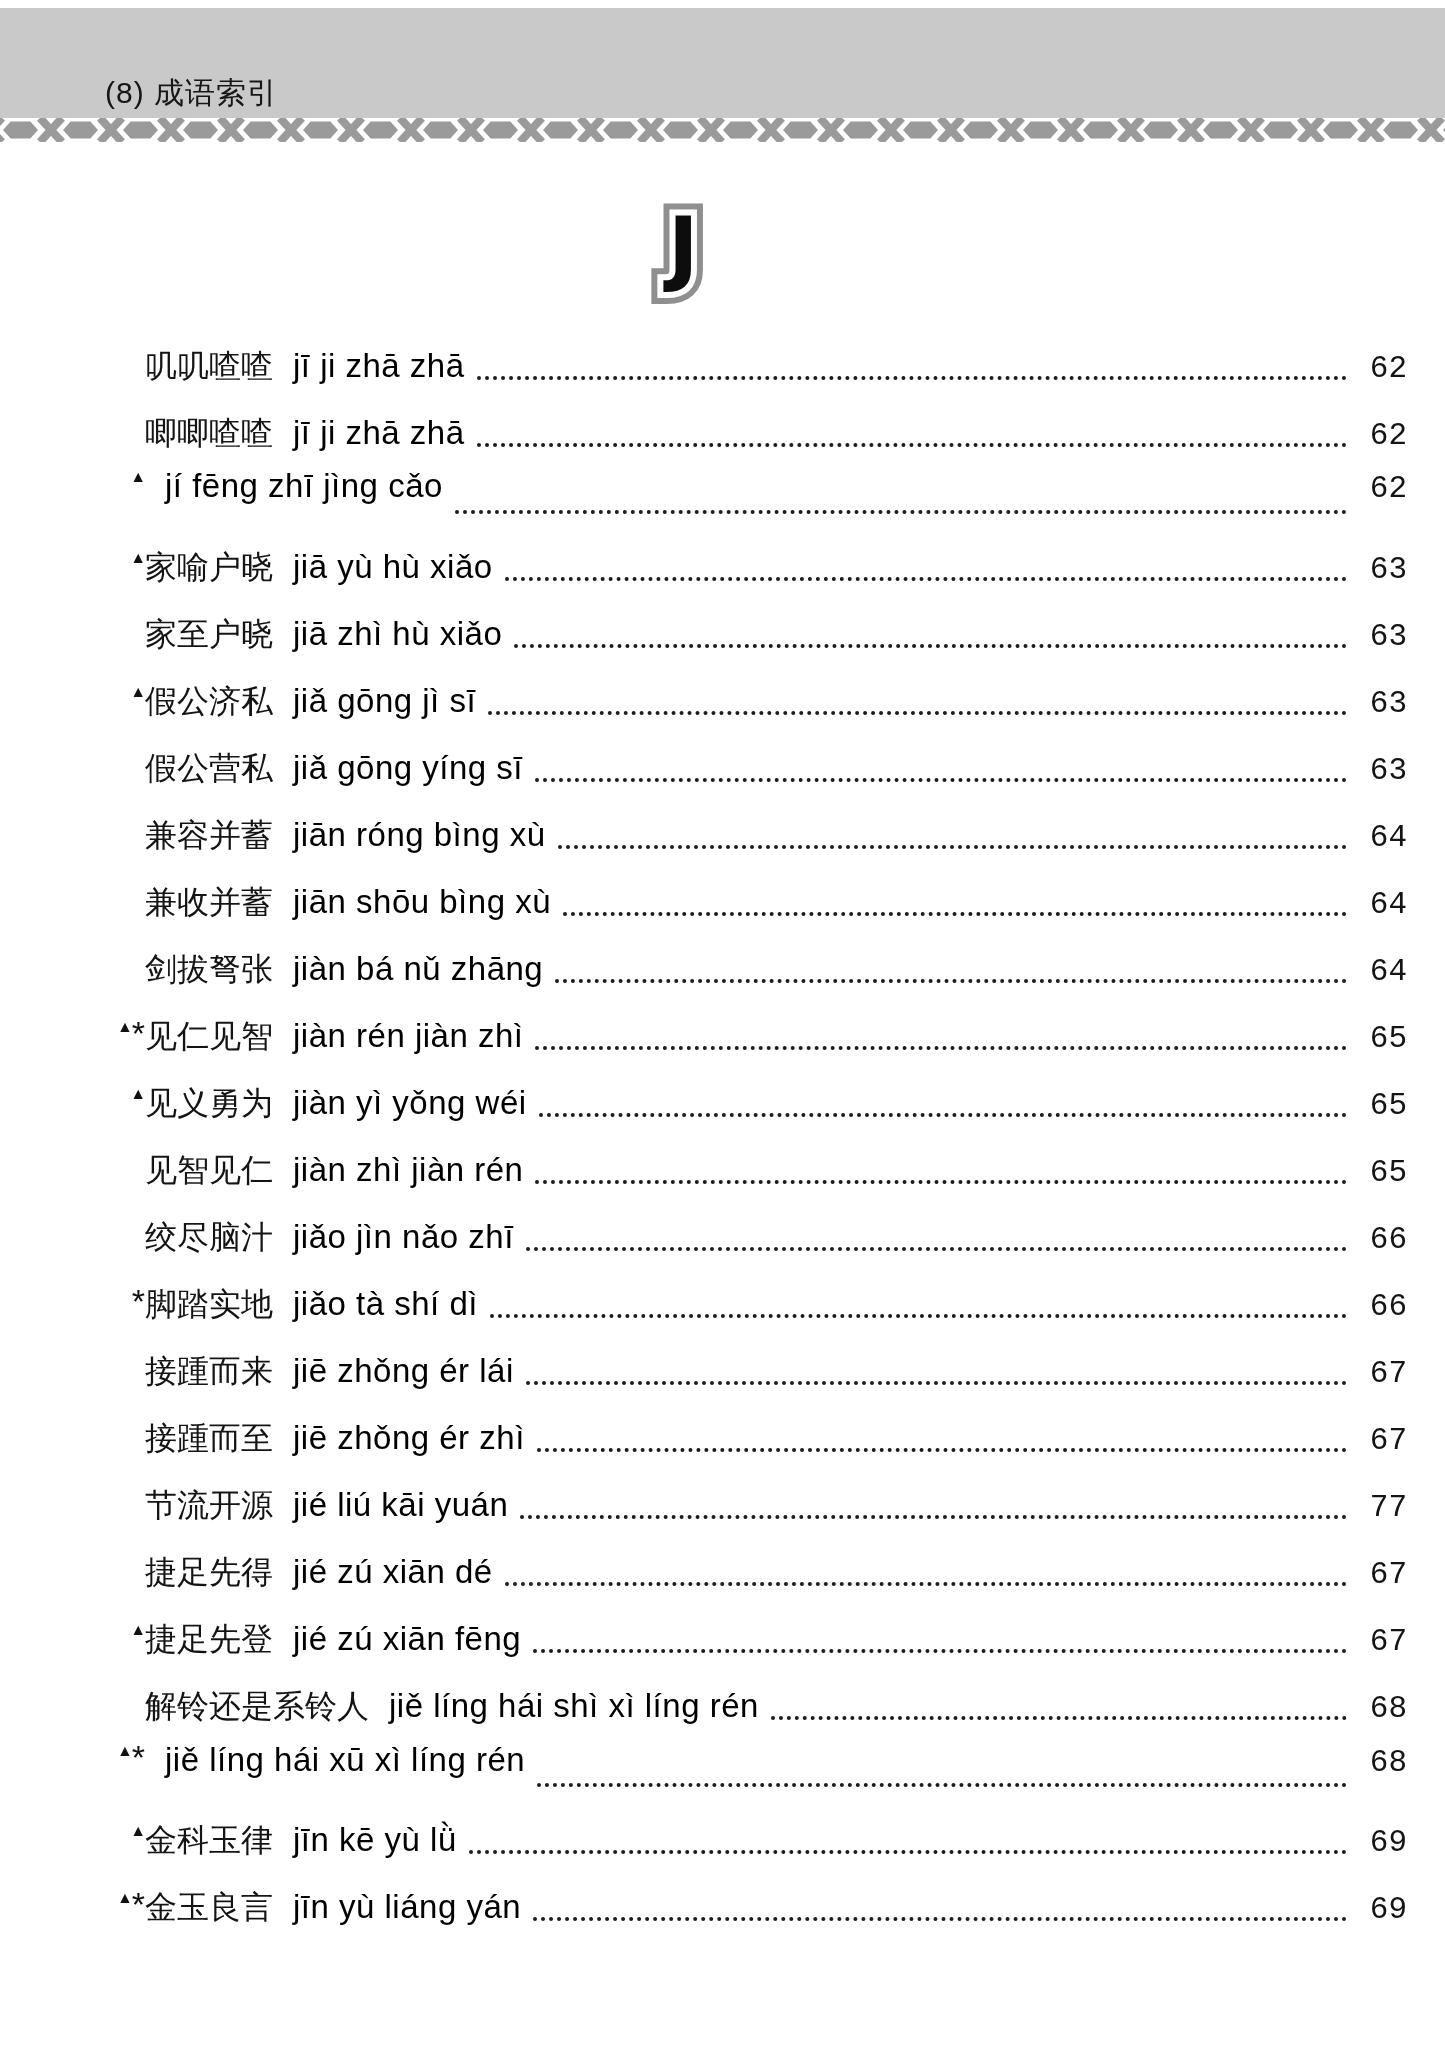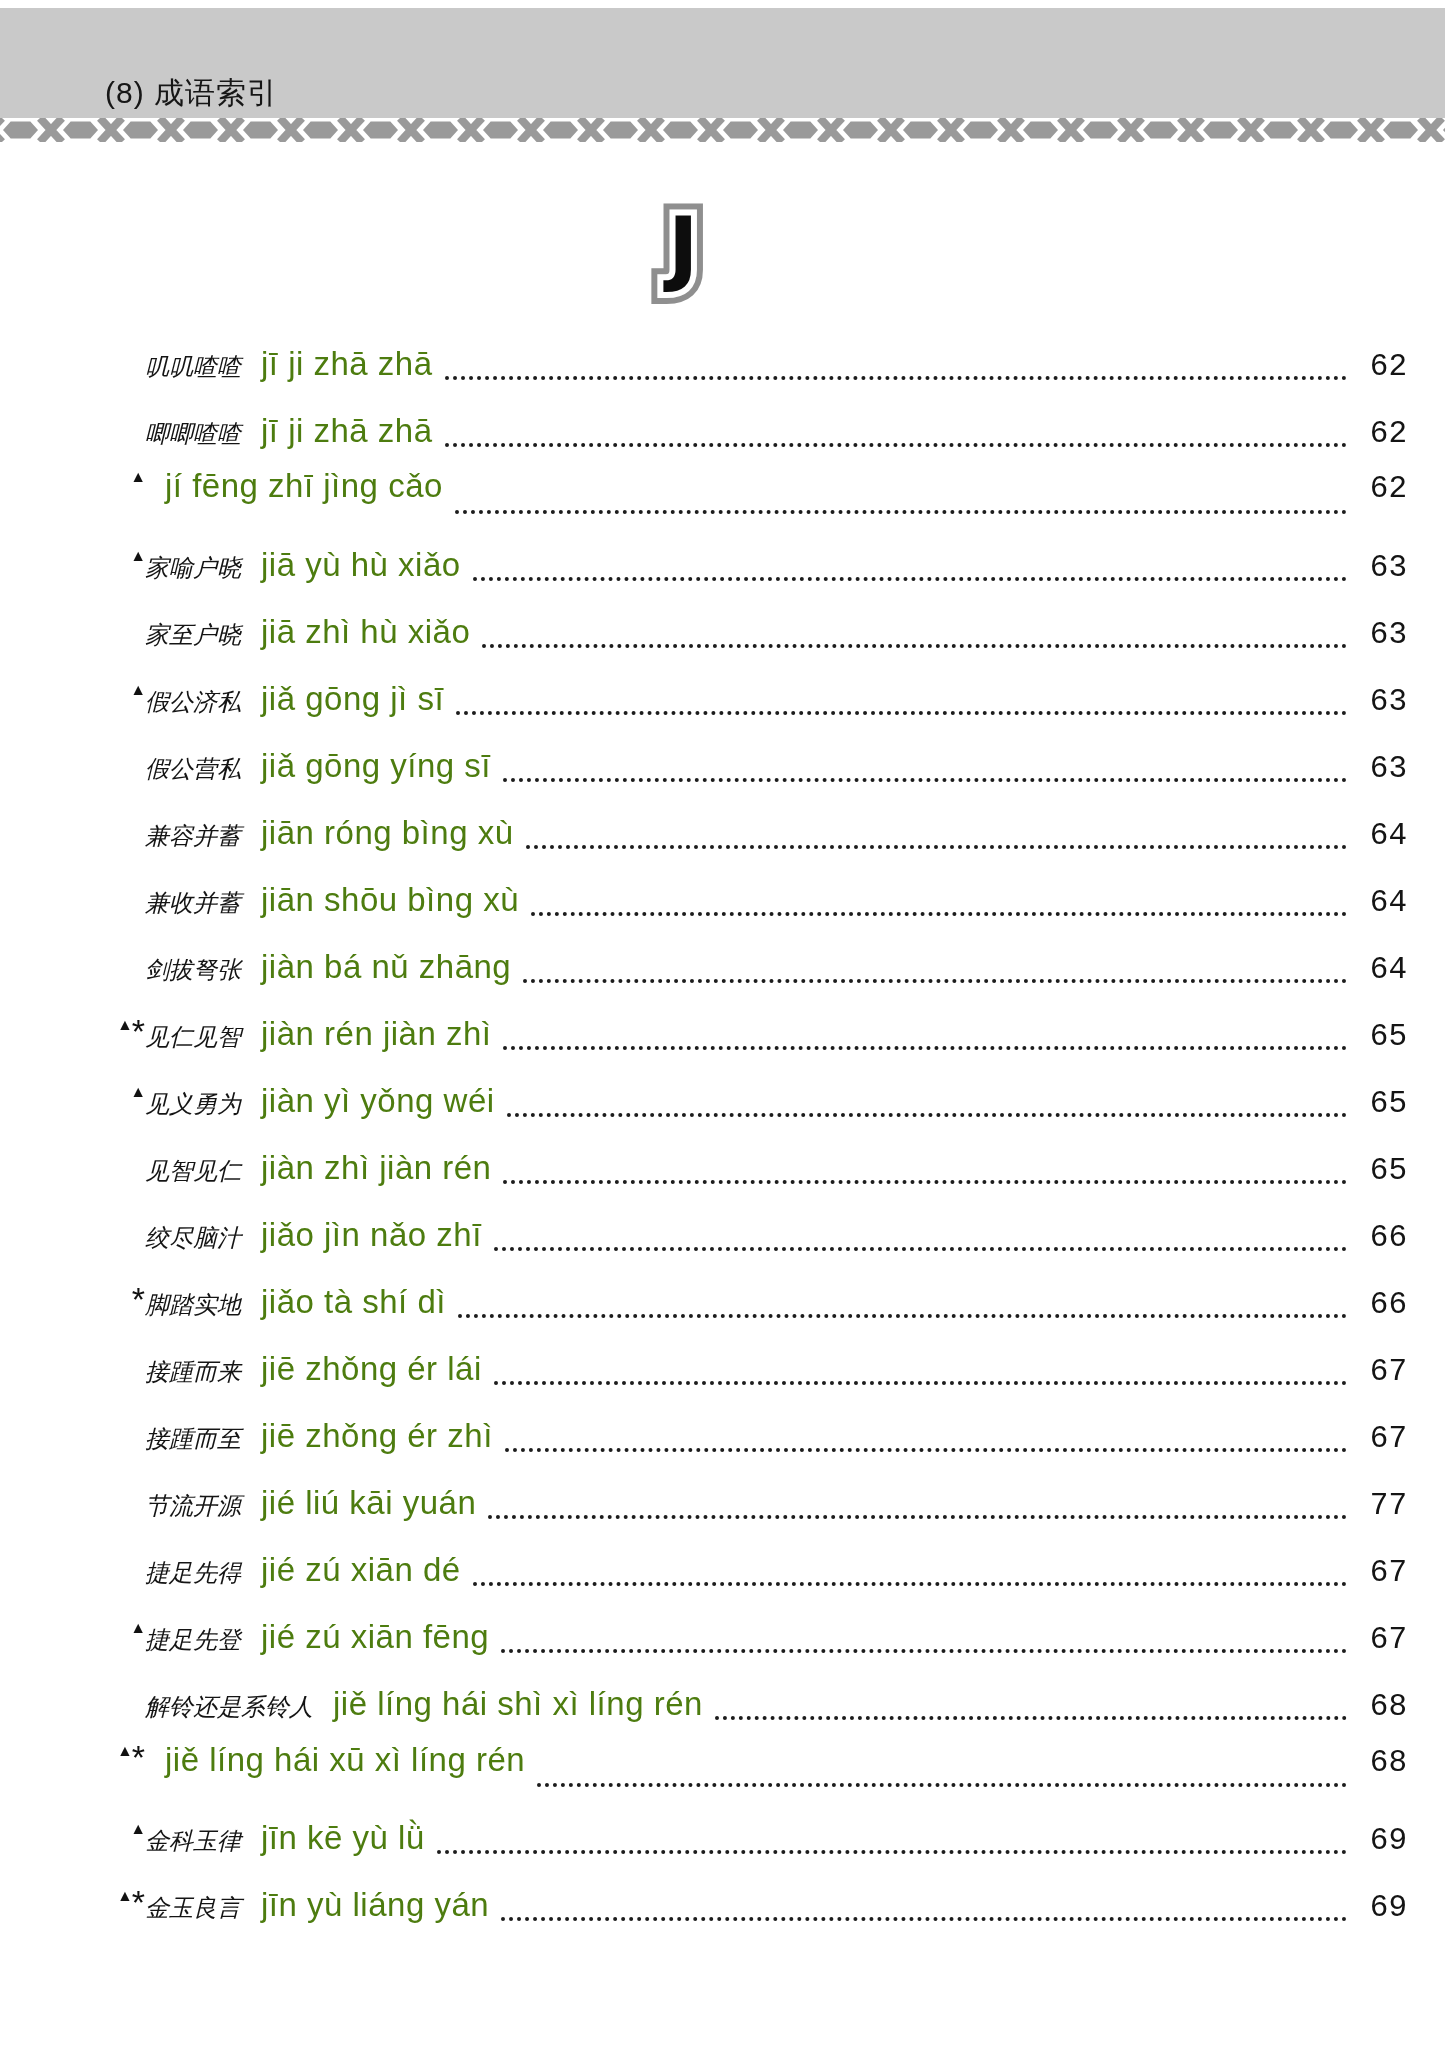--- a/index.html
+++ b/index.html
@@ -48,27 +48,26 @@
     flex:none;width:45px;text-align:right;white-space:nowrap;
   }
   .tri{
     font-size:16px;position:relative;top:-15px;letter-spacing:-1px;
     color:#111;
   }
   .star{
     font-size:34px;position:relative;top:-2px;color:#111;
   }
   .hanzi{
-    flex:none;font-size:24px;line-height:67px;white-space:pre;
+    flex:none;font-size:32px;line-height:67px;white-space:pre;
     color:#141414;
-    font-style:italic;
   }
   .pinyin{
     flex:none;font-size:33px;margin-left:20px;white-space:pre;
-    color:#4d7c0f;letter-spacing:0.5px;
+    color:#000000;letter-spacing:0.5px;
   }
   .leader{
     flex:1;height:0;align-self:flex-end;
     border-bottom:4px dotted #1c1c1c;
     margin:0 8px 20px 12px;min-width:20px;
   }
   .page-num{
     flex:none;min-width:52px;text-align:right;
     font-size:31px;color:#141414;font-family:Liberation Mono, monospace;
   }

